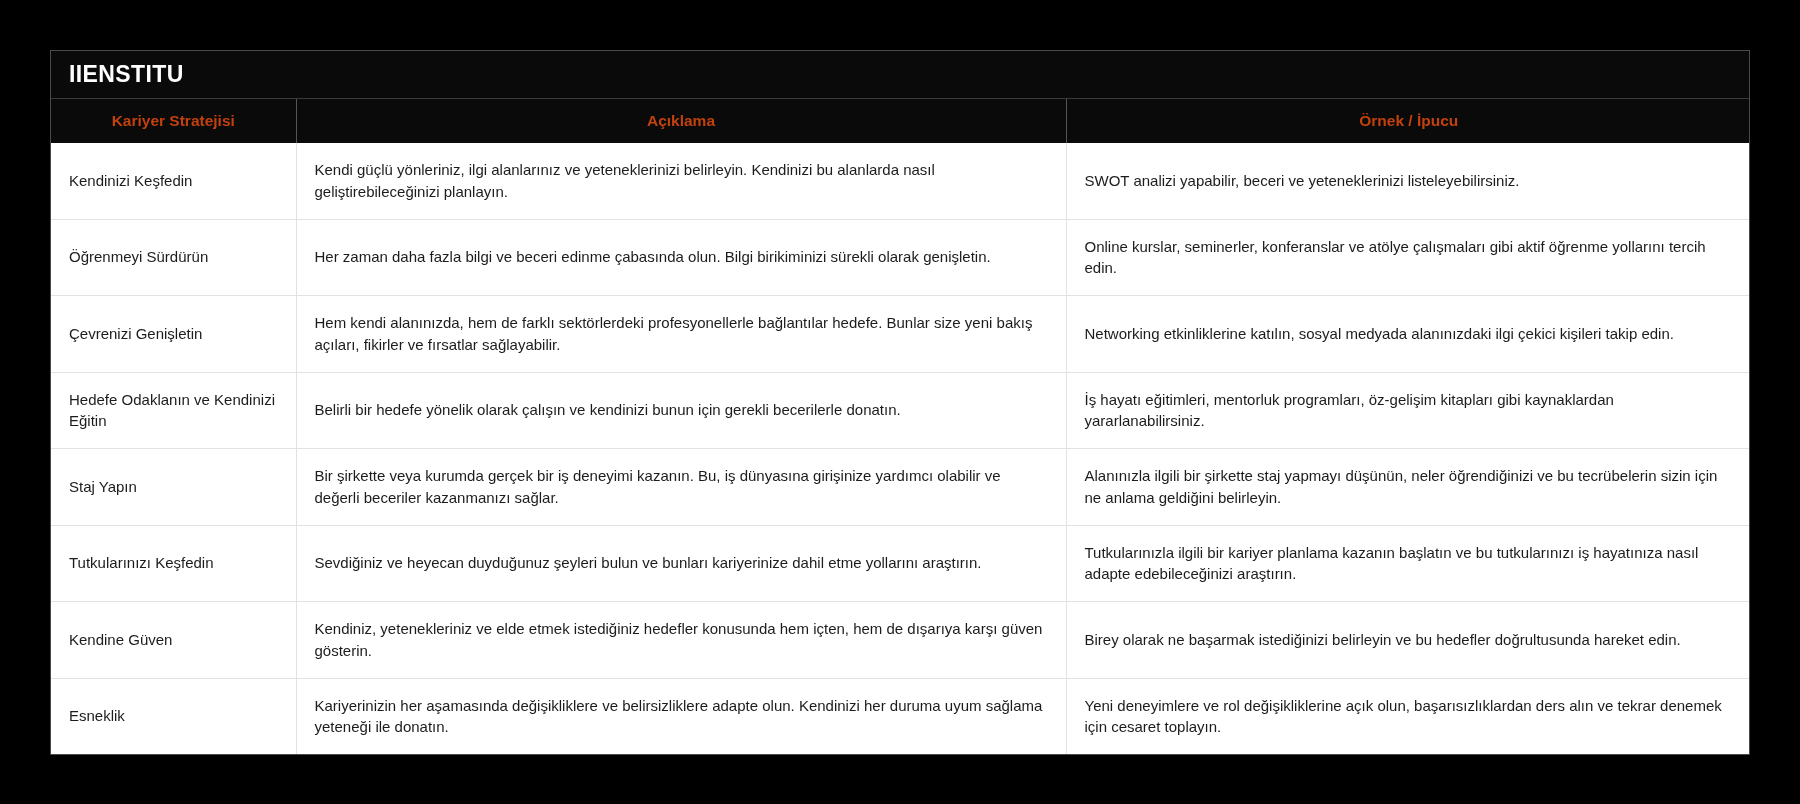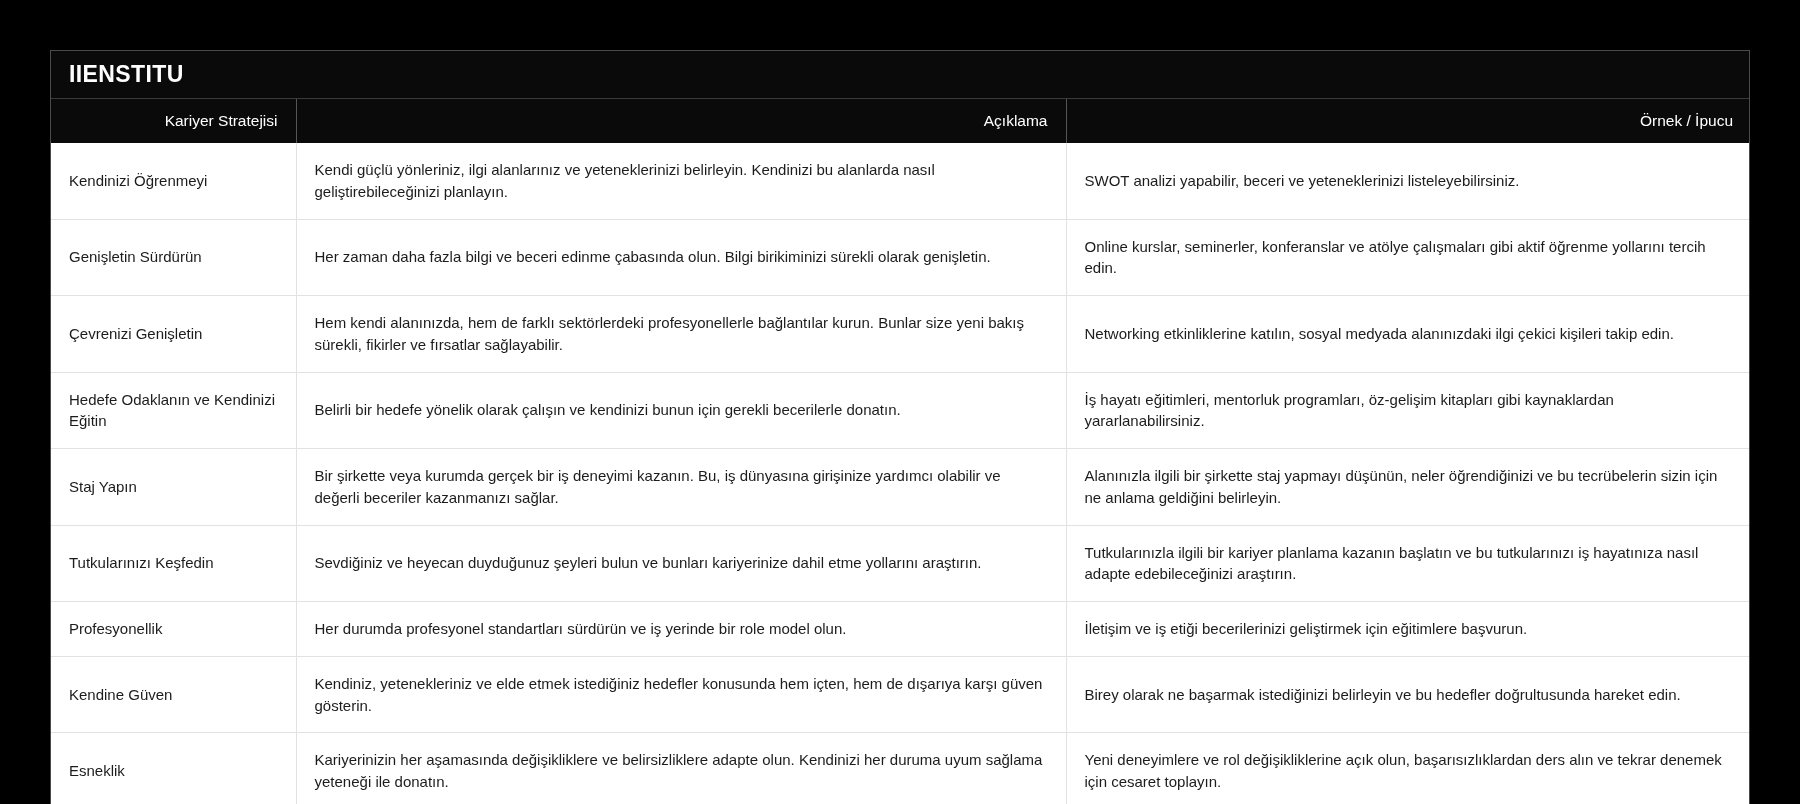--- a/index.html
+++ b/index.html
@@ -39,24 +39,24 @@
     font-weight: bold;
     letter-spacing: 0.4px;
   }
   table {
     width: 100%;
     border-collapse: collapse;
     table-layout: fixed;
   }
   thead th {
     background: #0a0a0a;
-    color: #ffffff;
+    color: #c2410c;
     font-size: 15.5px;
-    font-weight: normal;
-    text-align: right;
+    font-weight: bold;
+    text-align: center;
     padding: 13px 18px;
     vertical-align: middle;
     border-right: 1px solid #555555;
   }
   thead th:last-child { border-right: none; }
   tbody td {
     color: #1c1c1c;
     font-size: 15px;
     line-height: 1.45;
     padding: 16px 18px;
@@ -89,55 +89,50 @@
       </colgroup>
       <thead>
         <tr>
           <th>Kariyer Stratejisi</th>
           <th>Açıklama</th>
           <th>Örnek / İpucu</th>
         </tr>
       </thead>
       <tbody>
         <tr>
-          <td>Kendinizi Öğrenmeyi</td>
+          <td>Kendinizi Keşfedin</td>
           <td>Kendi güçlü yönleriniz, ilgi alanlarınız ve yeteneklerinizi belirleyin. Kendinizi bu alanlarda nasıl geliştirebileceğinizi planlayın.</td>
           <td>SWOT analizi yapabilir, beceri ve yeteneklerinizi listeleyebilirsiniz.</td>
         </tr>
         <tr>
-          <td>Genişletin Sürdürün</td>
+          <td>Öğrenmeyi Sürdürün</td>
           <td>Her zaman daha fazla bilgi ve beceri edinme çabasında olun. Bilgi birikiminizi sürekli olarak genişletin.</td>
           <td>Online kurslar, seminerler, konferanslar ve atölye çalışmaları gibi aktif öğrenme yollarını tercih edin.</td>
         </tr>
         <tr>
           <td>Çevrenizi Genişletin</td>
-          <td>Hem kendi alanınızda, hem de farklı sektörlerdeki profesyonellerle bağlantılar kurun. Bunlar size yeni bakış sürekli, fikirler ve fırsatlar sağlayabilir.</td>
+          <td>Hem kendi alanınızda, hem de farklı sektörlerdeki profesyonellerle bağlantılar hedefe. Bunlar size yeni bakış açıları, fikirler ve fırsatlar sağlayabilir.</td>
           <td>Networking etkinliklerine katılın, sosyal medyada alanınızdaki ilgi çekici kişileri takip edin.</td>
         </tr>
         <tr>
           <td>Hedefe Odaklanın ve Kendinizi Eğitin</td>
           <td>Belirli bir hedefe yönelik olarak çalışın ve kendinizi bunun için gerekli becerilerle donatın.</td>
           <td>İş hayatı eğitimleri, mentorluk programları, öz-gelişim kitapları gibi kaynaklardan yararlanabilirsiniz.</td>
         </tr>
         <tr>
           <td>Staj Yapın</td>
           <td>Bir şirkette veya kurumda gerçek bir iş deneyimi kazanın. Bu, iş dünyasına girişinize yardımcı olabilir ve değerli beceriler kazanmanızı sağlar.</td>
           <td>Alanınızla ilgili bir şirkette staj yapmayı düşünün, neler öğrendiğinizi ve bu tecrübelerin sizin için ne anlama geldiğini belirleyin.</td>
         </tr>
         <tr>
           <td>Tutkularınızı Keşfedin</td>
           <td>Sevdiğiniz ve heyecan duyduğunuz şeyleri bulun ve bunları kariyerinize dahil etme yollarını araştırın.</td>
           <td>Tutkularınızla ilgili bir kariyer planlama kazanın başlatın ve bu tutkularınızı iş hayatınıza nasıl adapte edebileceğinizi araştırın.</td>
         </tr>
         <tr>
-          <td>Profesyonellik</td>
-          <td>Her durumda profesyonel standartları sürdürün ve iş yerinde bir role model olun.</td>
-          <td>İletişim ve iş etiği becerilerinizi geliştirmek için eğitimlere başvurun.</td>
-        </tr>
-        <tr>
           <td>Kendine Güven</td>
           <td>Kendiniz, yetenekleriniz ve elde etmek istediğiniz hedefler konusunda hem içten, hem de dışarıya karşı güven gösterin.</td>
           <td>Birey olarak ne başarmak istediğinizi belirleyin ve bu hedefler doğrultusunda hareket edin.</td>
         </tr>
         <tr>
           <td>Esneklik</td>
           <td>Kariyerinizin her aşamasında değişikliklere ve belirsizliklere adapte olun. Kendinizi her duruma uyum sağlama yeteneği ile donatın.</td>
           <td>Yeni deneyimlere ve rol değişikliklerine açık olun, başarısızlıklardan ders alın ve tekrar denemek için cesaret toplayın.</td>
         </tr>
       </tbody>

